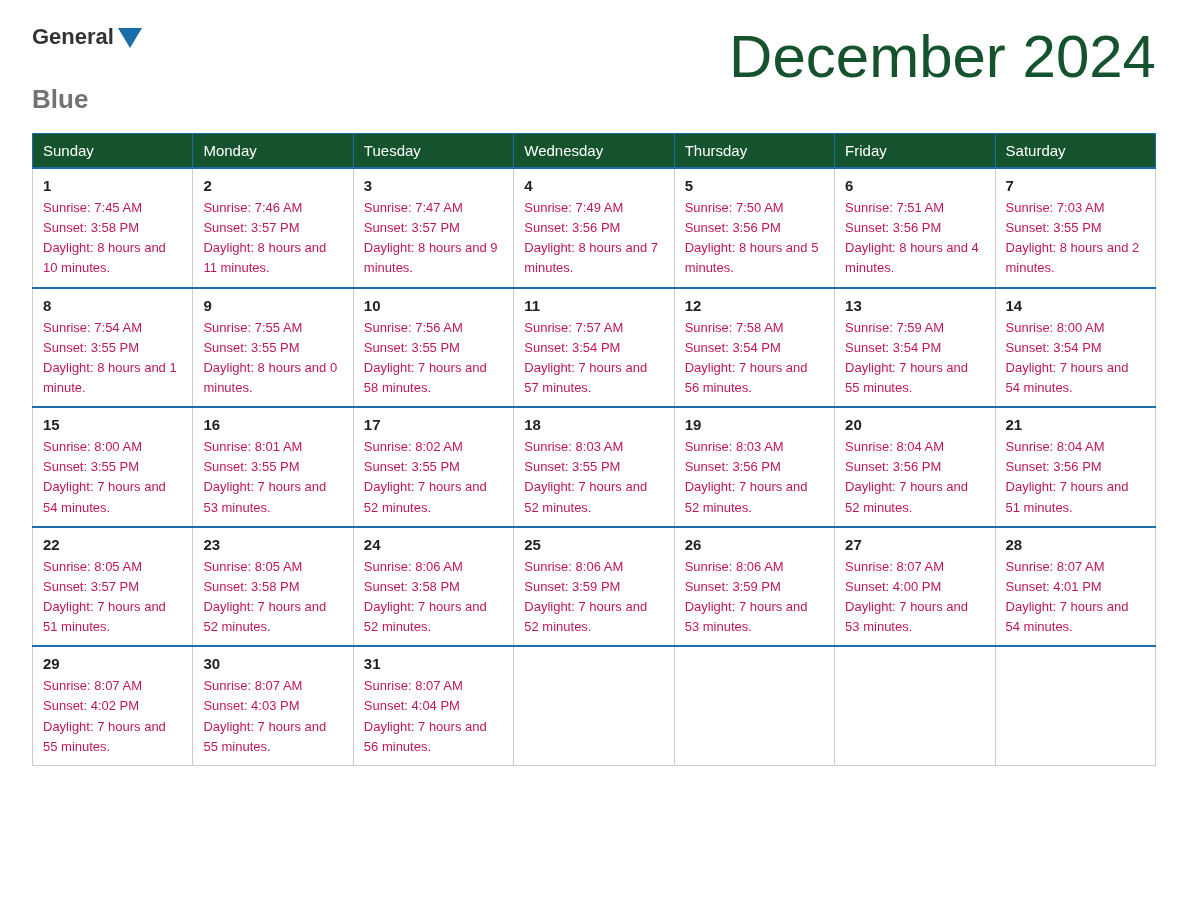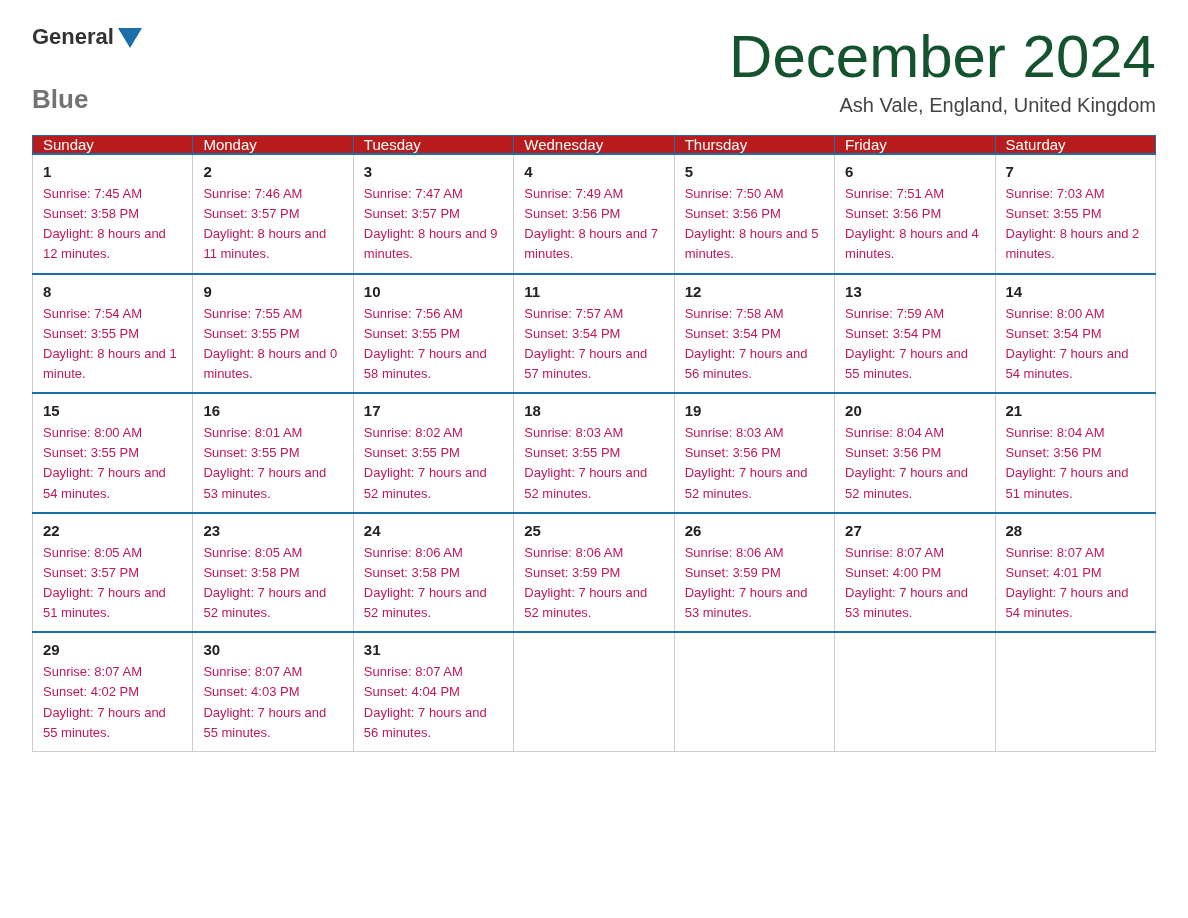--- a/index.html
+++ b/index.html
@@ -60,25 +60,25 @@
       font-size: 20px;
       color: #444;
       margin-top: 4px;
     }
     .calendar-table {
       width: 100%;
       border-collapse: collapse;
       border: 1px solid #aaa;
     }
     .calendar-table th {
-      background-color: #b91c1c;
+      background-color: #14532d;
       color: #fff;
       font-size: 15px;
       font-weight: normal;
-      padding: 0 10px;
+      padding: 8px 10px;
       text-align: left;
       border: 1px solid #1a6faa;
     }
     .calendar-table td {
       vertical-align: top;
       padding: 8px 10px;
       border: 1px solid #ccc;
       font-size: 13px;
       color: #333;
       width: 14.28%;
@@ -109,21 +109,20 @@
 <div class="header">
   <div class="logo">
     <div class="logo-top">
       <span class="logo-text-general">General</span>
       <div class="logo-triangle"></div>
     </div>
     <span class="logo-text-blue">Blue</span>
   </div>
   <div class="title-block">
     <div class="month-title">December 2024</div>
-    <div class="location-title">Ash Vale, England, United Kingdom</div>
   </div>
 </div>
 
 <table class="calendar-table">
   <thead>
     <tr>
       <th>Sunday</th>
       <th>Monday</th>
       <th>Tuesday</th>
       <th>Wednesday</th>
@@ -132,21 +131,21 @@
       <th>Saturday</th>
     </tr>
   </thead>
   <tbody id="calendar-body">
   <tr class="week-row">
         <td>
           <span class="day-number">1</span>
           <div class="day-info">
             <span>Sunrise: 7:45 AM</span><br>
             <span>Sunset: 3:58 PM</span><br>
-            <span>Daylight: 8 hours and 12 minutes.</span>
+            <span>Daylight: 8 hours and 10 minutes.</span>
           </div>
         </td>
         <td>
           <span class="day-number">2</span>
           <div class="day-info">
             <span>Sunrise: 7:46 AM</span><br>
             <span>Sunset: 3:57 PM</span><br>
             <span>Daylight: 8 hours and 11 minutes.</span>
           </div>
         </td>

